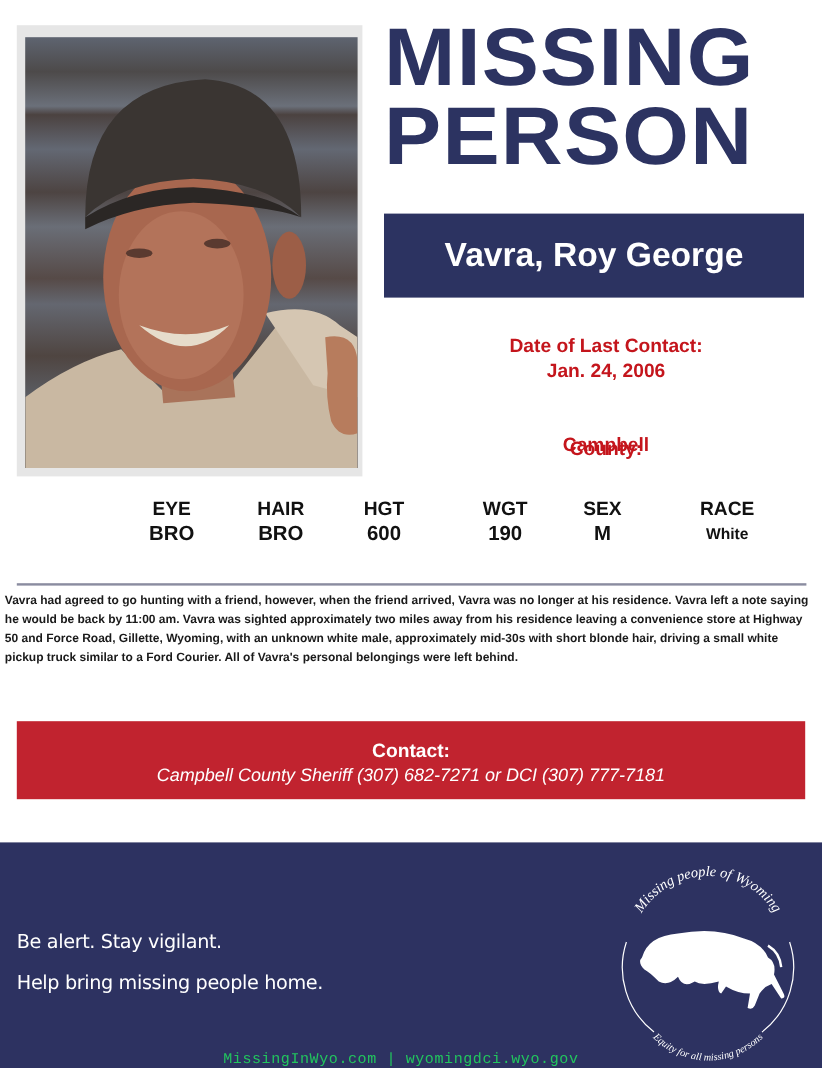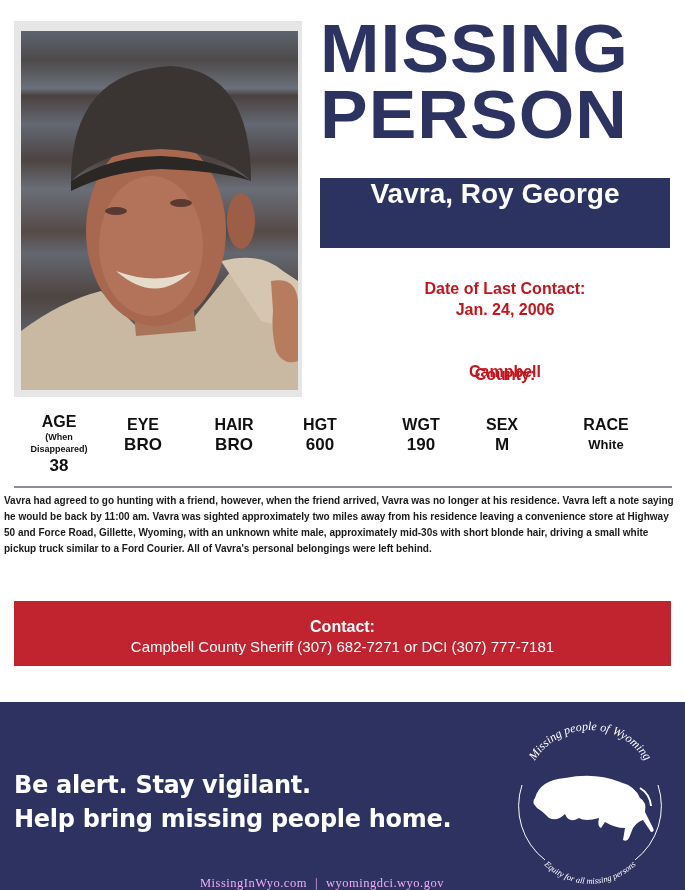--- a/index.html
+++ b/index.html
@@ -23,21 +23,21 @@
     position: absolute; left: 320px; width: 352px;
     color: #2c3361; font-weight: 900; font-family: "Liberation Sans", sans-serif;
     font-size: 68px; line-height: 68px; letter-spacing: 1px; text-align: left;
     transform: scaleX(1.05); transform-origin: left;
   }
   .title-missing { top: 14px; }
   .title-person { top: 80px; }
   .name-banner {
     position: absolute; left: 320px; top: 178px; width: 350px; height: 70px;
     background: #2c3361; color: #ffffff;
-    display: flex; align-items: flex-start; justify-content: center;
+    display: flex; align-items: center; justify-content: center;
     font-weight: bold; font-size: 28px;
   }
   .info-red {
     position: absolute; left: 380px; width: 250px; text-align: center;
     color: #c4151c; font-weight: bold; font-size: 16px; line-height: 19px;
   }
   .stats { position: absolute; top: 413px; left: 0; width: 685px; height: 70px; }
   .stat { position: absolute; text-align: center; font-weight: bold; color: #111; }
   .stat .label { font-size: 16px; line-height: 18px; }
   .stat .sub { font-size: 9px; line-height: 12px; }
@@ -47,32 +47,32 @@
   }
   .description {
     position: absolute; left: 4px; top: 493px; width: 678px;
     font-size: 10px; line-height: 16px; font-weight: bold; color: #1a1a1a;
   }
   .contact-box {
     position: absolute; left: 14px; top: 601px; width: 657px; height: 65px;
     background: #c1232f; color: #ffffff; text-align: center;
   }
   .contact-title { font-weight: bold; font-size: 16px; margin-top: 17px; line-height: 18px; }
-  .contact-text { font-size: 15px; margin-top: 2px; line-height: 18px; }
+  .contact-text { font-size: 15px; margin-top: 2px; line-height: 18px; font-style: italic; }
   .footer {
     position: absolute; left: 0; top: 702px; width: 685px; height: 188px;
     background: #2d3261; color: #ffffff;
   }
   .slogan {
-    position: absolute; left: 14px; font-weight: bold; font-size: 24px; line-height: 30px;
+    position: absolute; left: 14px; font-weight: normal; font-size: 16px; line-height: 30px;
     font-family: "DejaVu Sans", sans-serif; letter-spacing: -0.3px;
   }
   .websites {
-    position: absolute; top: 174px; left: 200px; font-size: 12.5px; letter-spacing: 0.5px;
-    font-family: Liberation Serif, serif; color: #f0abfc;
+    position: absolute; top: 174px; left: 186px; font-size: 12.5px; letter-spacing: 0.5px;
+    font-family: Liberation Mono, monospace; color: #22c55e;
   }
   .websites .sep { padding: 0 8px; }
   .logo { position: absolute; left: 505px; top: 8px; width: 170px; height: 180px; }
 </style>
 </head>
 <body>
 
 <div class="photo-frame">
   <div class="photo" title="Photo of Roy George Vavra">
     <svg width="277" height="359" viewBox="0 0 277 359">
@@ -106,26 +106,20 @@
 <div class="name-banner">
   <span>Vavra, Roy George</span>
 </div>
 
 <div class="info-red" style="top:279px;">Date of Last Contact:</div>
 <div class="info-red" style="top:300px;">Jan. 24, 2006</div>
 <div class="info-red" style="top:341px;margin-top:24px;">County:</div>
 <div class="info-red" style="top:362px;">Campbell</div>
 
 <div class="stats">
-  <div class="stat" style="left:14px;width:90px;">
-    <div class="label">AGE</div>
-    <div class="sub">(When</div>
-    <div class="sub">Disappeared)</div>
-    <div class="value">38</div>
-  </div>
   <div class="stat" style="left:113px;width:60px;top:3px;">
     <div class="label">EYE</div>
     <div class="value">BRO</div>
   </div>
   <div class="stat" style="left:204px;width:60px;top:3px;">
     <div class="label">HAIR</div>
     <div class="value">BRO</div>
   </div>
   <div class="stat" style="left:290px;width:60px;top:3px;">
     <div class="label">HGT</div>

